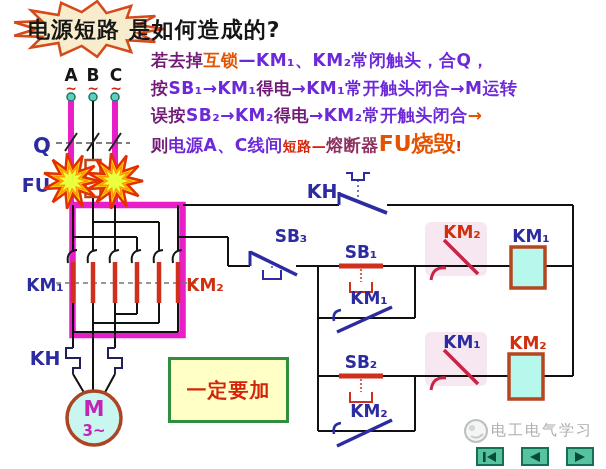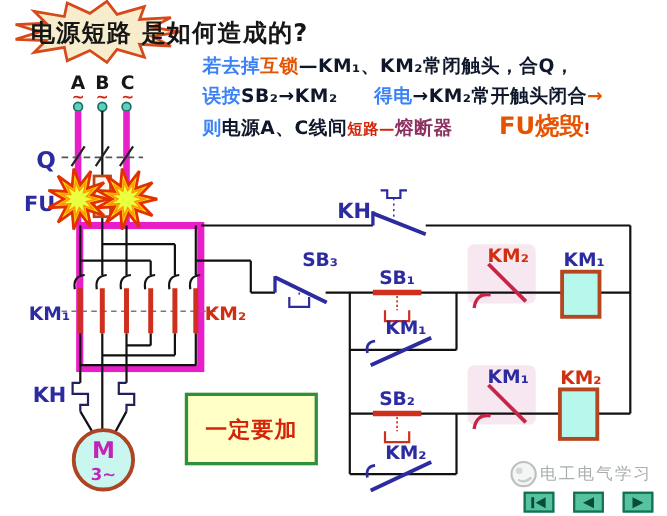--- a/index.html
+++ b/index.html
@@ -13,26 +13,26 @@
   
   #title-burst{position:absolute;left:6px;top:0px;width:172px;height:60px;z-index:1;}
   #title-text{
     position:absolute;left:28px;top:15px;z-index:2;white-space:nowrap;
     font-size:22px;font-weight:bold;color:#161616;letter-spacing:1px;
   }
 
   
   #analysis{position:absolute;left:151px;top:47px;z-index:2;}
   .aline{font-weight:bold;font-size:17px;line-height:27.5px;white-space:nowrap;letter-spacing:0.5px;}
-  .red{color:#3b82f6;margin-left:33px;}
+  .red{color:#701a75;}
   .org{color:#e65300;}
-  .blu{color:#0f172a;}
+  .blu{color:#6d28d9;}
   .big-red{font-size:14px;color:#d4240a;}
   .dark-red{color:#8c3060;text-align:right;}
-  .fu-big{font-size:22px;color:#e65300;letter-spacing:0;margin-left:42px;}
+  .fu-big{font-size:22px;color:#e65300;letter-spacing:0;}
 
   
   #circuit{position:absolute;left:0;top:0;z-index:0;}
 
   
   #note-box{
     position:absolute;left:168px;top:357px;width:121px;height:66px;box-sizing:border-box;
     background:#ffffc6;border:3px solid #2f8f3c;z-index:3;
     display:flex;flex-direction:column;align-items:center;justify-content:center;
   }
@@ -217,20 +217,21 @@
     </g>
   </svg>
 
   <svg id="title-burst" viewBox="0 0 172 60">
     <polygon id="tburst" fill="#f7eccb" stroke="#d5491b" stroke-width="2.5" points="158.0,29.0 132.5,33.1 149.3,42.0 120.9,40.3 125.2,52.0 100.4,44.9 91.2,56.8 75.7,45.9 55.1,55.2 52.5,43.0 25.1,47.6 36.0,36.9 8.2,35.7 30.0,29.0 8.2,22.3 36.0,21.1 25.1,10.4 52.5,15.0 55.1,2.8 75.7,12.1 91.2,1.2 100.4,13.1 125.2,6.0 120.9,17.7 149.3,16.0 132.5,24.9"></polygon>
   </svg>
   <div id="title-text"><span>电源短路</span> <span>是如何造成的?</span></div>
 
   <div id="analysis">
     <div class="aline"><span class="red">若去掉</span><span class="org">互锁</span><span class="blu">—KM₁、KM₂常闭触头，合Q，</span></div>
+    <div class="aline"><span class="red">按</span><span class="blu">SB₁→KM₁</span><span class="red">得电</span><span class="blu">→KM₁常开触头闭合→M运转</span></div>
     <div class="aline"><span class="red">误按</span><span class="blu">SB₂→KM₂</span><span class="red">得电</span><span class="blu">→KM₂常开触头闭合</span><span class="org">→</span></div>
     <div class="aline"><span class="red">则</span><span class="blu">电源A、C线间</span><span class="big-red">短路—</span><span class="dark-red">熔断器</span><span class="fu-big">FU烧毁</span><span class="big-red">!</span></div>
   </div>
 
   <div id="note-box">
     <div>一定要加</div>
   </div>
 
   <svg id="logo" viewBox="0 0 30 30">
     <circle cx="15" cy="15" r="11" fill="#f4f5f5" stroke="#bcc1c0" stroke-width="2"></circle>

